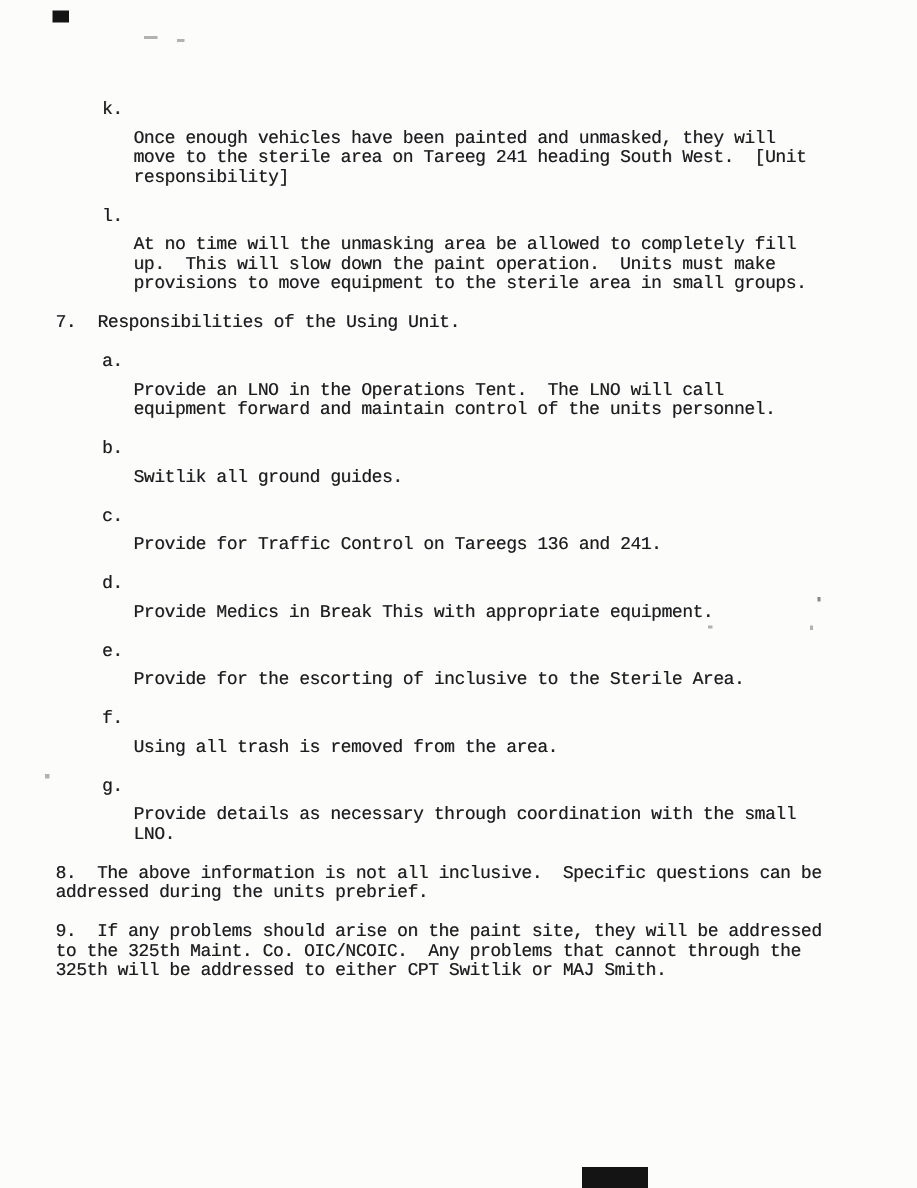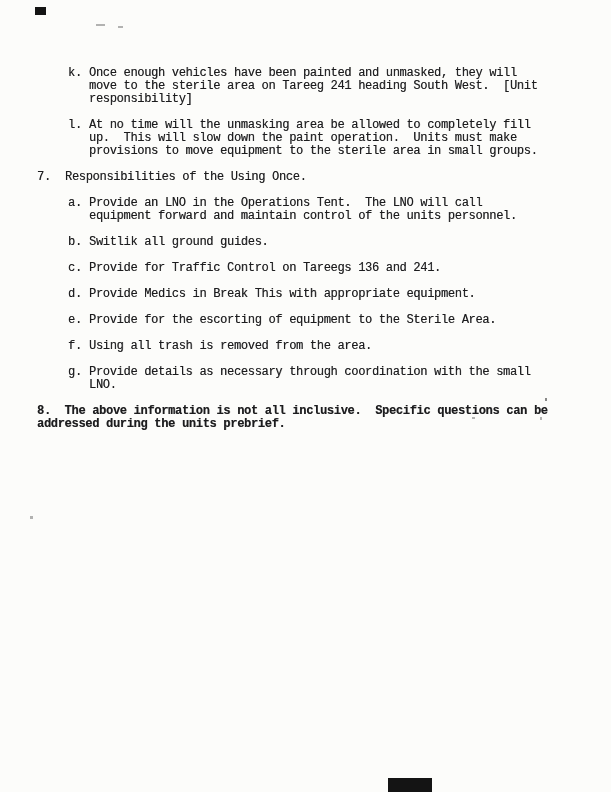--- a/index.html
+++ b/index.html
@@ -27,35 +27,34 @@
     right: 32px;
   }
 
   
   .hang {
     display: flex;
     margin-left: 31px;
     margin-bottom: 13px;
   }
   .hang .lbl { flex: 0 0 21px; white-space: pre; }
-  .hang .txt { flex: 1; white-space: pre-wrap; }
+  .hang .txt { flex: 1; white-space: pre-wrap; margin-top: 19px; }
 
   
   .sect {
     display: flex;
     margin-bottom: 13px;
   }
   .sect .num { flex: 0 0 28px; white-space: pre; }
   .sect .ttl { flex: 1; white-space: pre-wrap; }
 
   
   .para {
     margin: 0 0 13px 0;
     white-space: pre-wrap;
-    font-weight: bold;
   }
 
   
   .mark {
     position: absolute;
     background: #141414;
   }
   .mark.light { background: rgba(40,40,40,0.35); }
   .mark.faint { background: rgba(40,40,40,0.55); }
 </style>
@@ -84,21 +83,21 @@
 
     <div class="hang">
       <span class="lbl">l.</span>
       <div class="txt">At no time will the unmasking area be allowed to completely fill
 up.  This will slow down the paint operation.  Units must make
 provisions to move equipment to the sterile area in small groups.</div>
     </div>
 
     <div class="sect">
       <span class="num">7.</span>
-      <div class="ttl">Responsibilities of the Using Once.</div>
+      <div class="ttl">Responsibilities of the Using Unit.</div>
     </div>
 
     <div class="hang">
       <span class="lbl">a.</span>
       <div class="txt">Provide an LNO in the Operations Tent.  The LNO will call
 equipment forward and maintain control of the units personnel.</div>
     </div>
 
     <div class="hang">
       <span class="lbl">b.</span>
@@ -110,32 +109,35 @@
       <div class="txt">Provide for Traffic Control on Tareegs 136 and 241.</div>
     </div>
 
     <div class="hang">
       <span class="lbl">d.</span>
       <div class="txt">Provide Medics in Break This with appropriate equipment.</div>
     </div>
 
     <div class="hang">
       <span class="lbl">e.</span>
-      <div class="txt">Provide for the escorting of equipment to the Sterile Area.</div>
+      <div class="txt">Provide for the escorting of inclusive to the Sterile Area.</div>
     </div>
 
     <div class="hang">
       <span class="lbl">f.</span>
       <div class="txt">Using all trash is removed from the area.</div>
     </div>
 
     <div class="hang">
       <span class="lbl">g.</span>
       <div class="txt">Provide details as necessary through coordination with the small
 LNO.</div>
     </div>
 
     <p class="para">8.  The above information is not all inclusive.  Specific questions can be
 addressed during the units prebrief.</p>
 
+    <p class="para">9.  If any problems should arise on the paint site, they will be addressed
+to the 325th Maint. Co. OIC/NCOIC.  Any problems that cannot through the
+325th will be addressed to either CPT Switlik or MAJ Smith.</p>
 
   </div>
 </div>
 
 </body></html>

